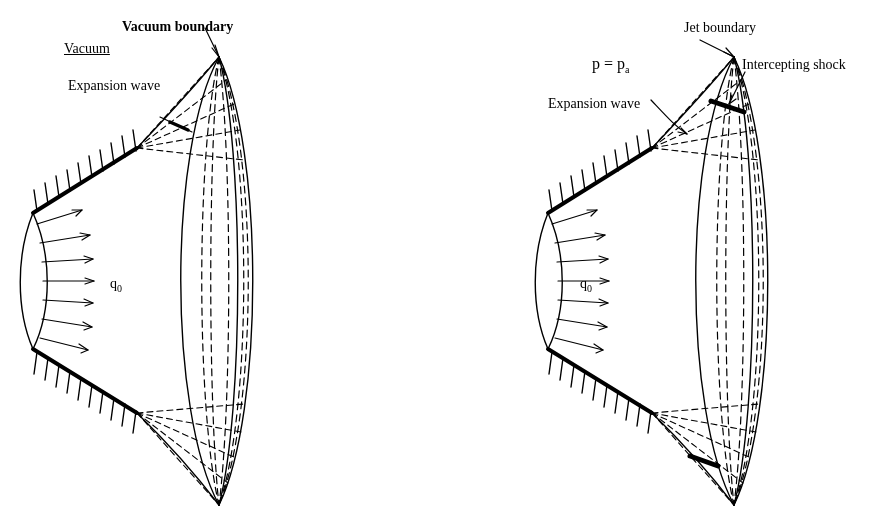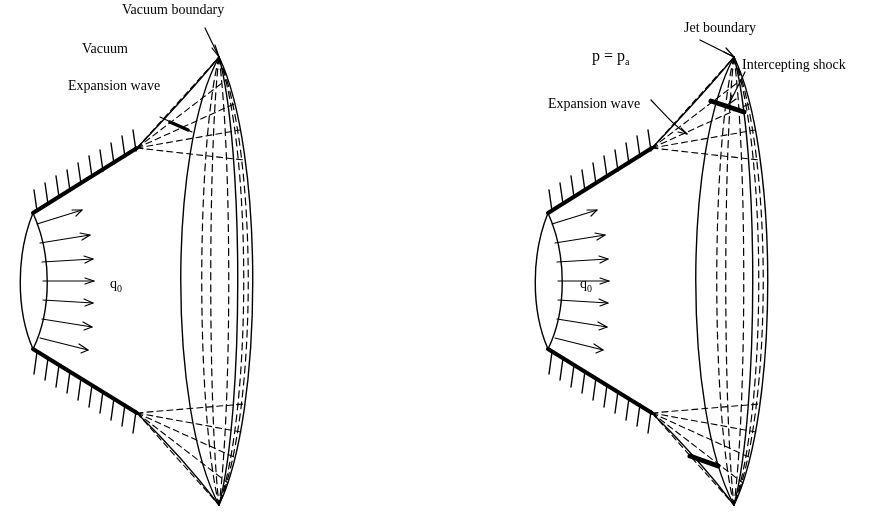--- a/index.html
+++ b/index.html
@@ -230,35 +230,35 @@
         <path d="M 745 72 L 729 104" stroke-width="1.2"></path>
         <path d="M 729 104 L 732 95 M 729 104 L 736 99" stroke-width="1.2"></path>
 
         <path d="M 651 100 C 668 118, 675 126, 687 134" stroke-width="1.2"></path>
         <path d="M 687 134 L 678 132 M 687 134 L 681 128" stroke-width="1.2"></path>
       </g>
 
     </g>
   </svg>
 
-  <div class="lbl" style="left:122px; top:3px;">Vacuum boundary</div>
-
-  <div class="lbl" style="left:82px; top:42px;">Vacuum</div>
+  <div class="lbl" style="left:122px; top:20px;font-weight:bold;">Vacuum boundary</div>
+
+  <div class="lbl" style="left:64px; top:42px;text-decoration:underline;">Vacuum</div>
 
   <div class="lbl" style="left:68px; top:79px;">Expansion  wave</div>
 
   <div class="lbl" style="left:110px; top:277px;">
     <span>q</span><span class="sub">0</span>
   </div>
 
   <div class="lbl" style="left:640px; top:21px;margin-left:44px;">Jet boundary</div>
 
   <div class="lbl" style="left:742px; top:58px;">Intercepting shock</div>
 
-  <div class="lbl big" style="left:592px; top:48px;">
+  <div class="lbl big" style="left:592px; top:56px;">
     <span>p = p</span><span class="sub">a</span>
   </div>
 
   <div class="lbl" style="left:548px; top:97px;">Expansion  wave</div>
 
   <div class="lbl" style="left:580px; top:277px;">
     <span>q</span><span class="sub">0</span>
   </div>
 
 </div>

